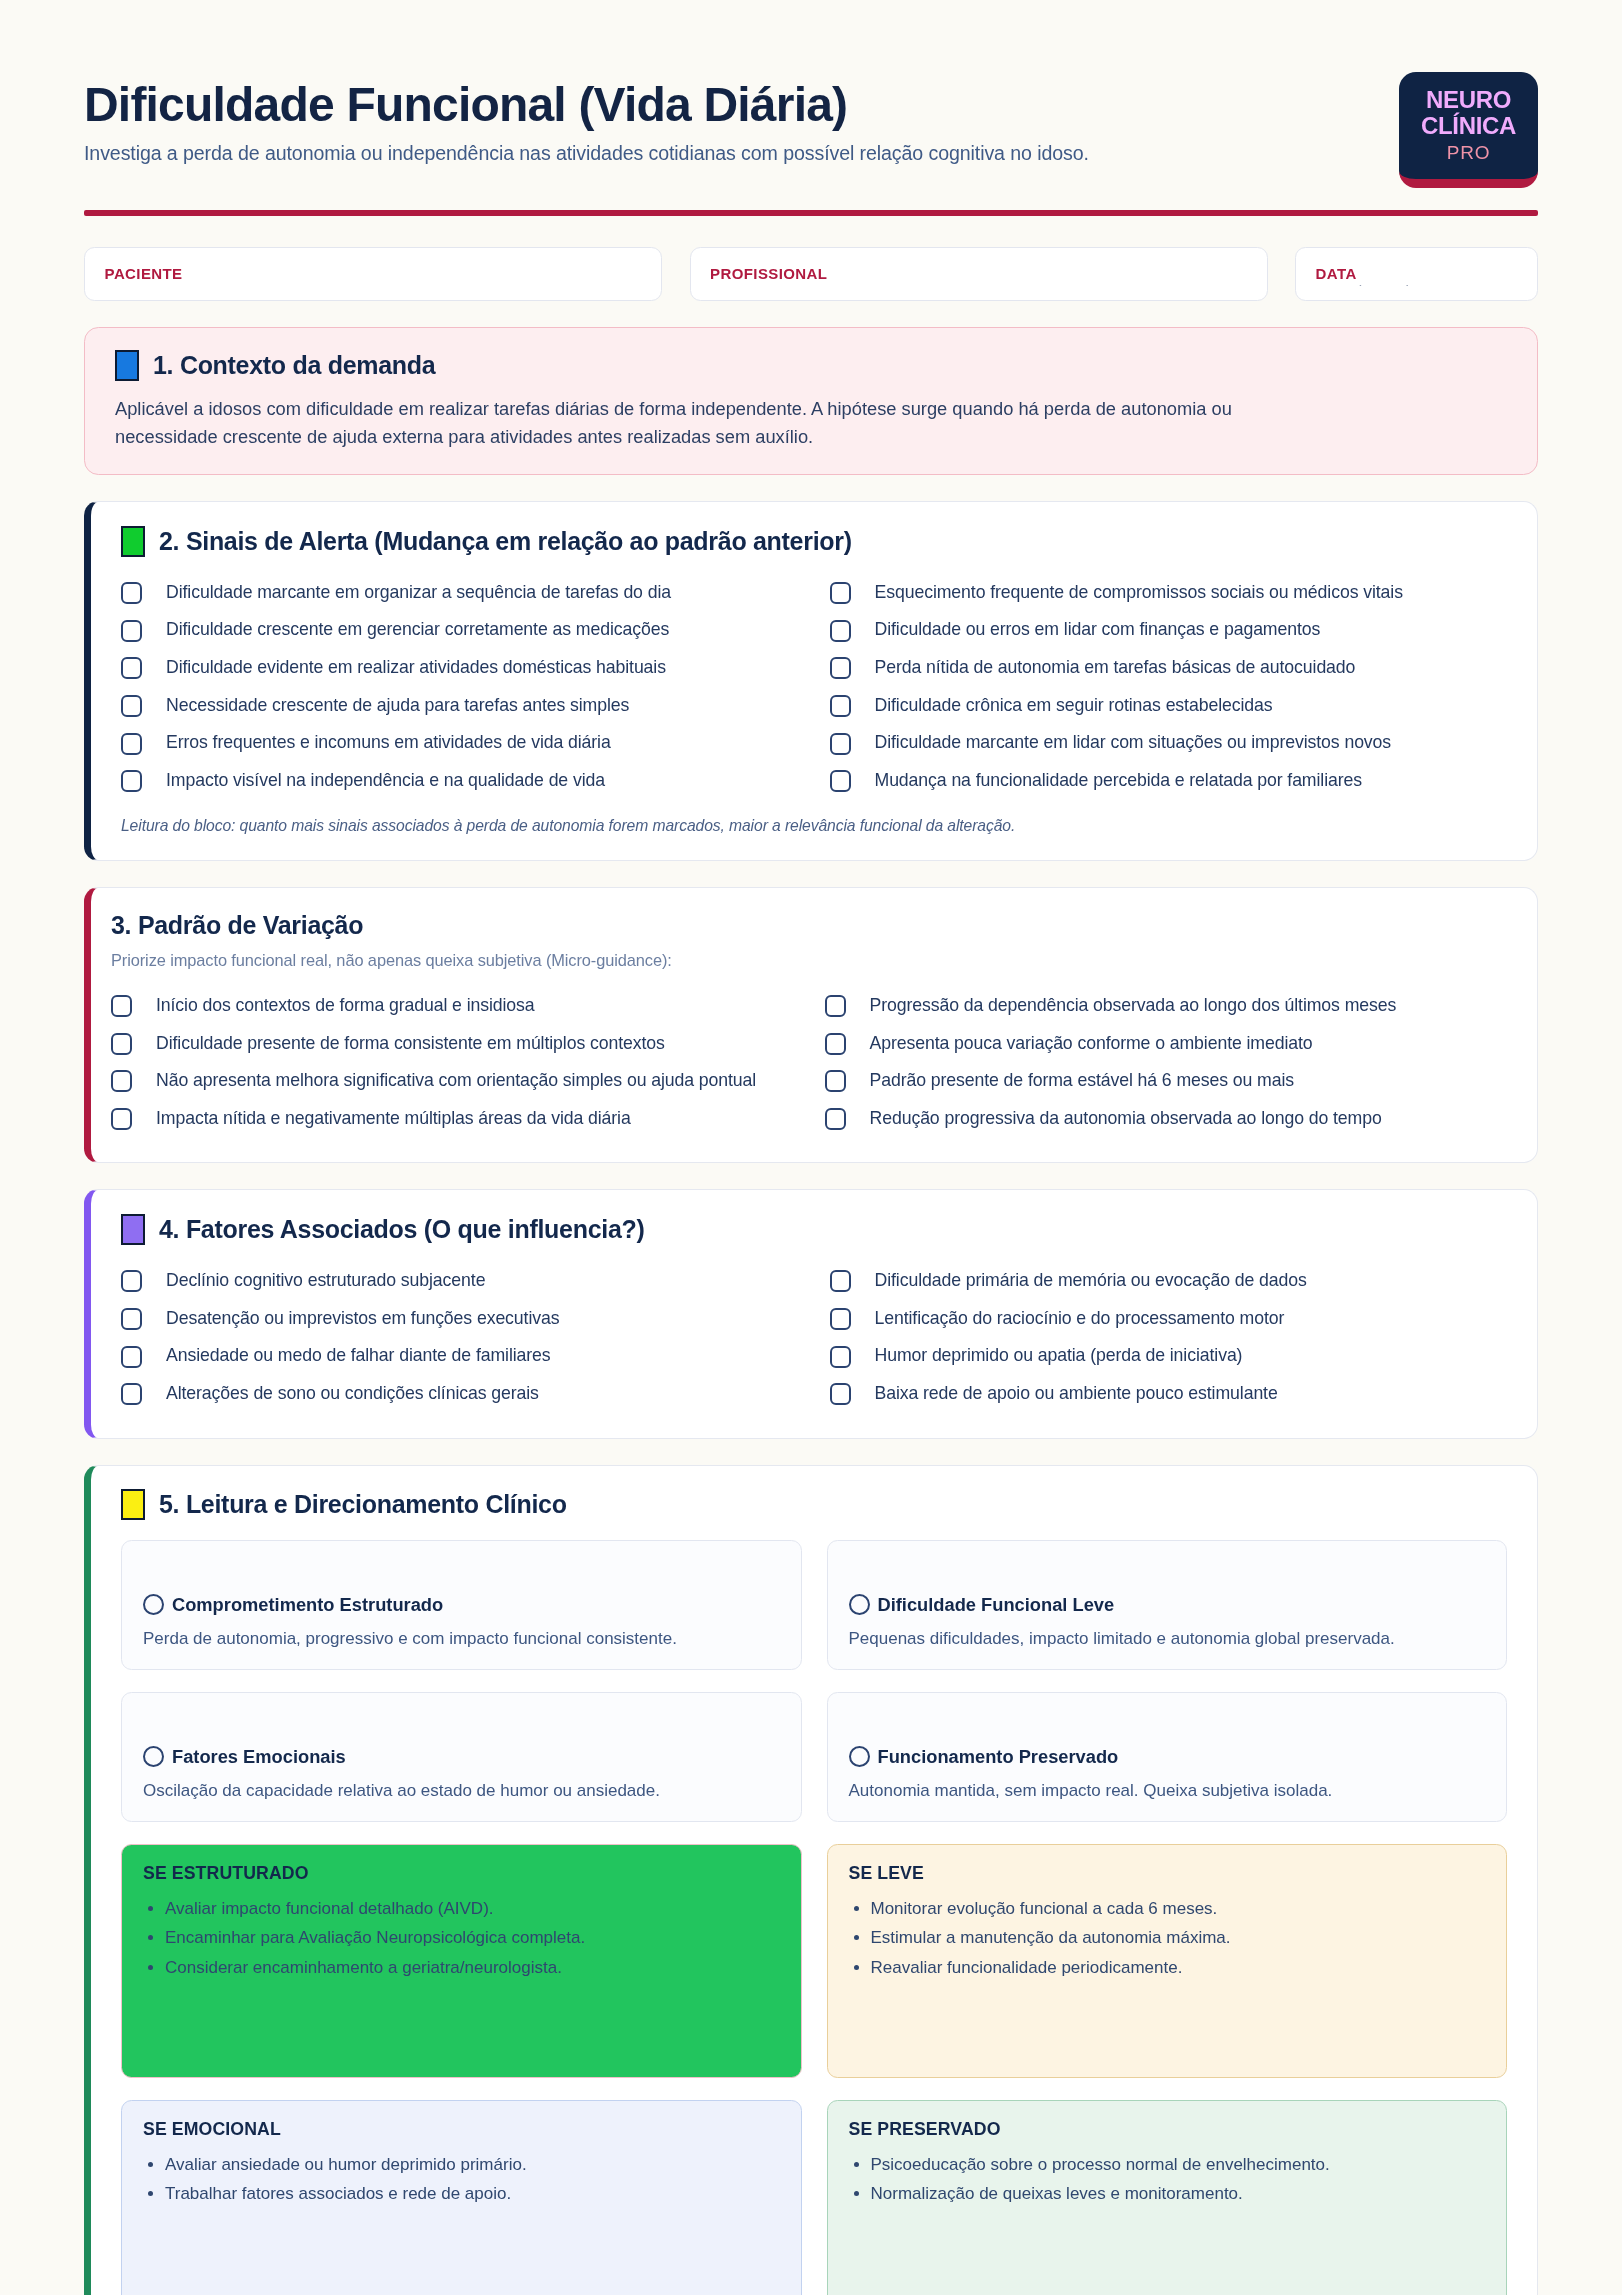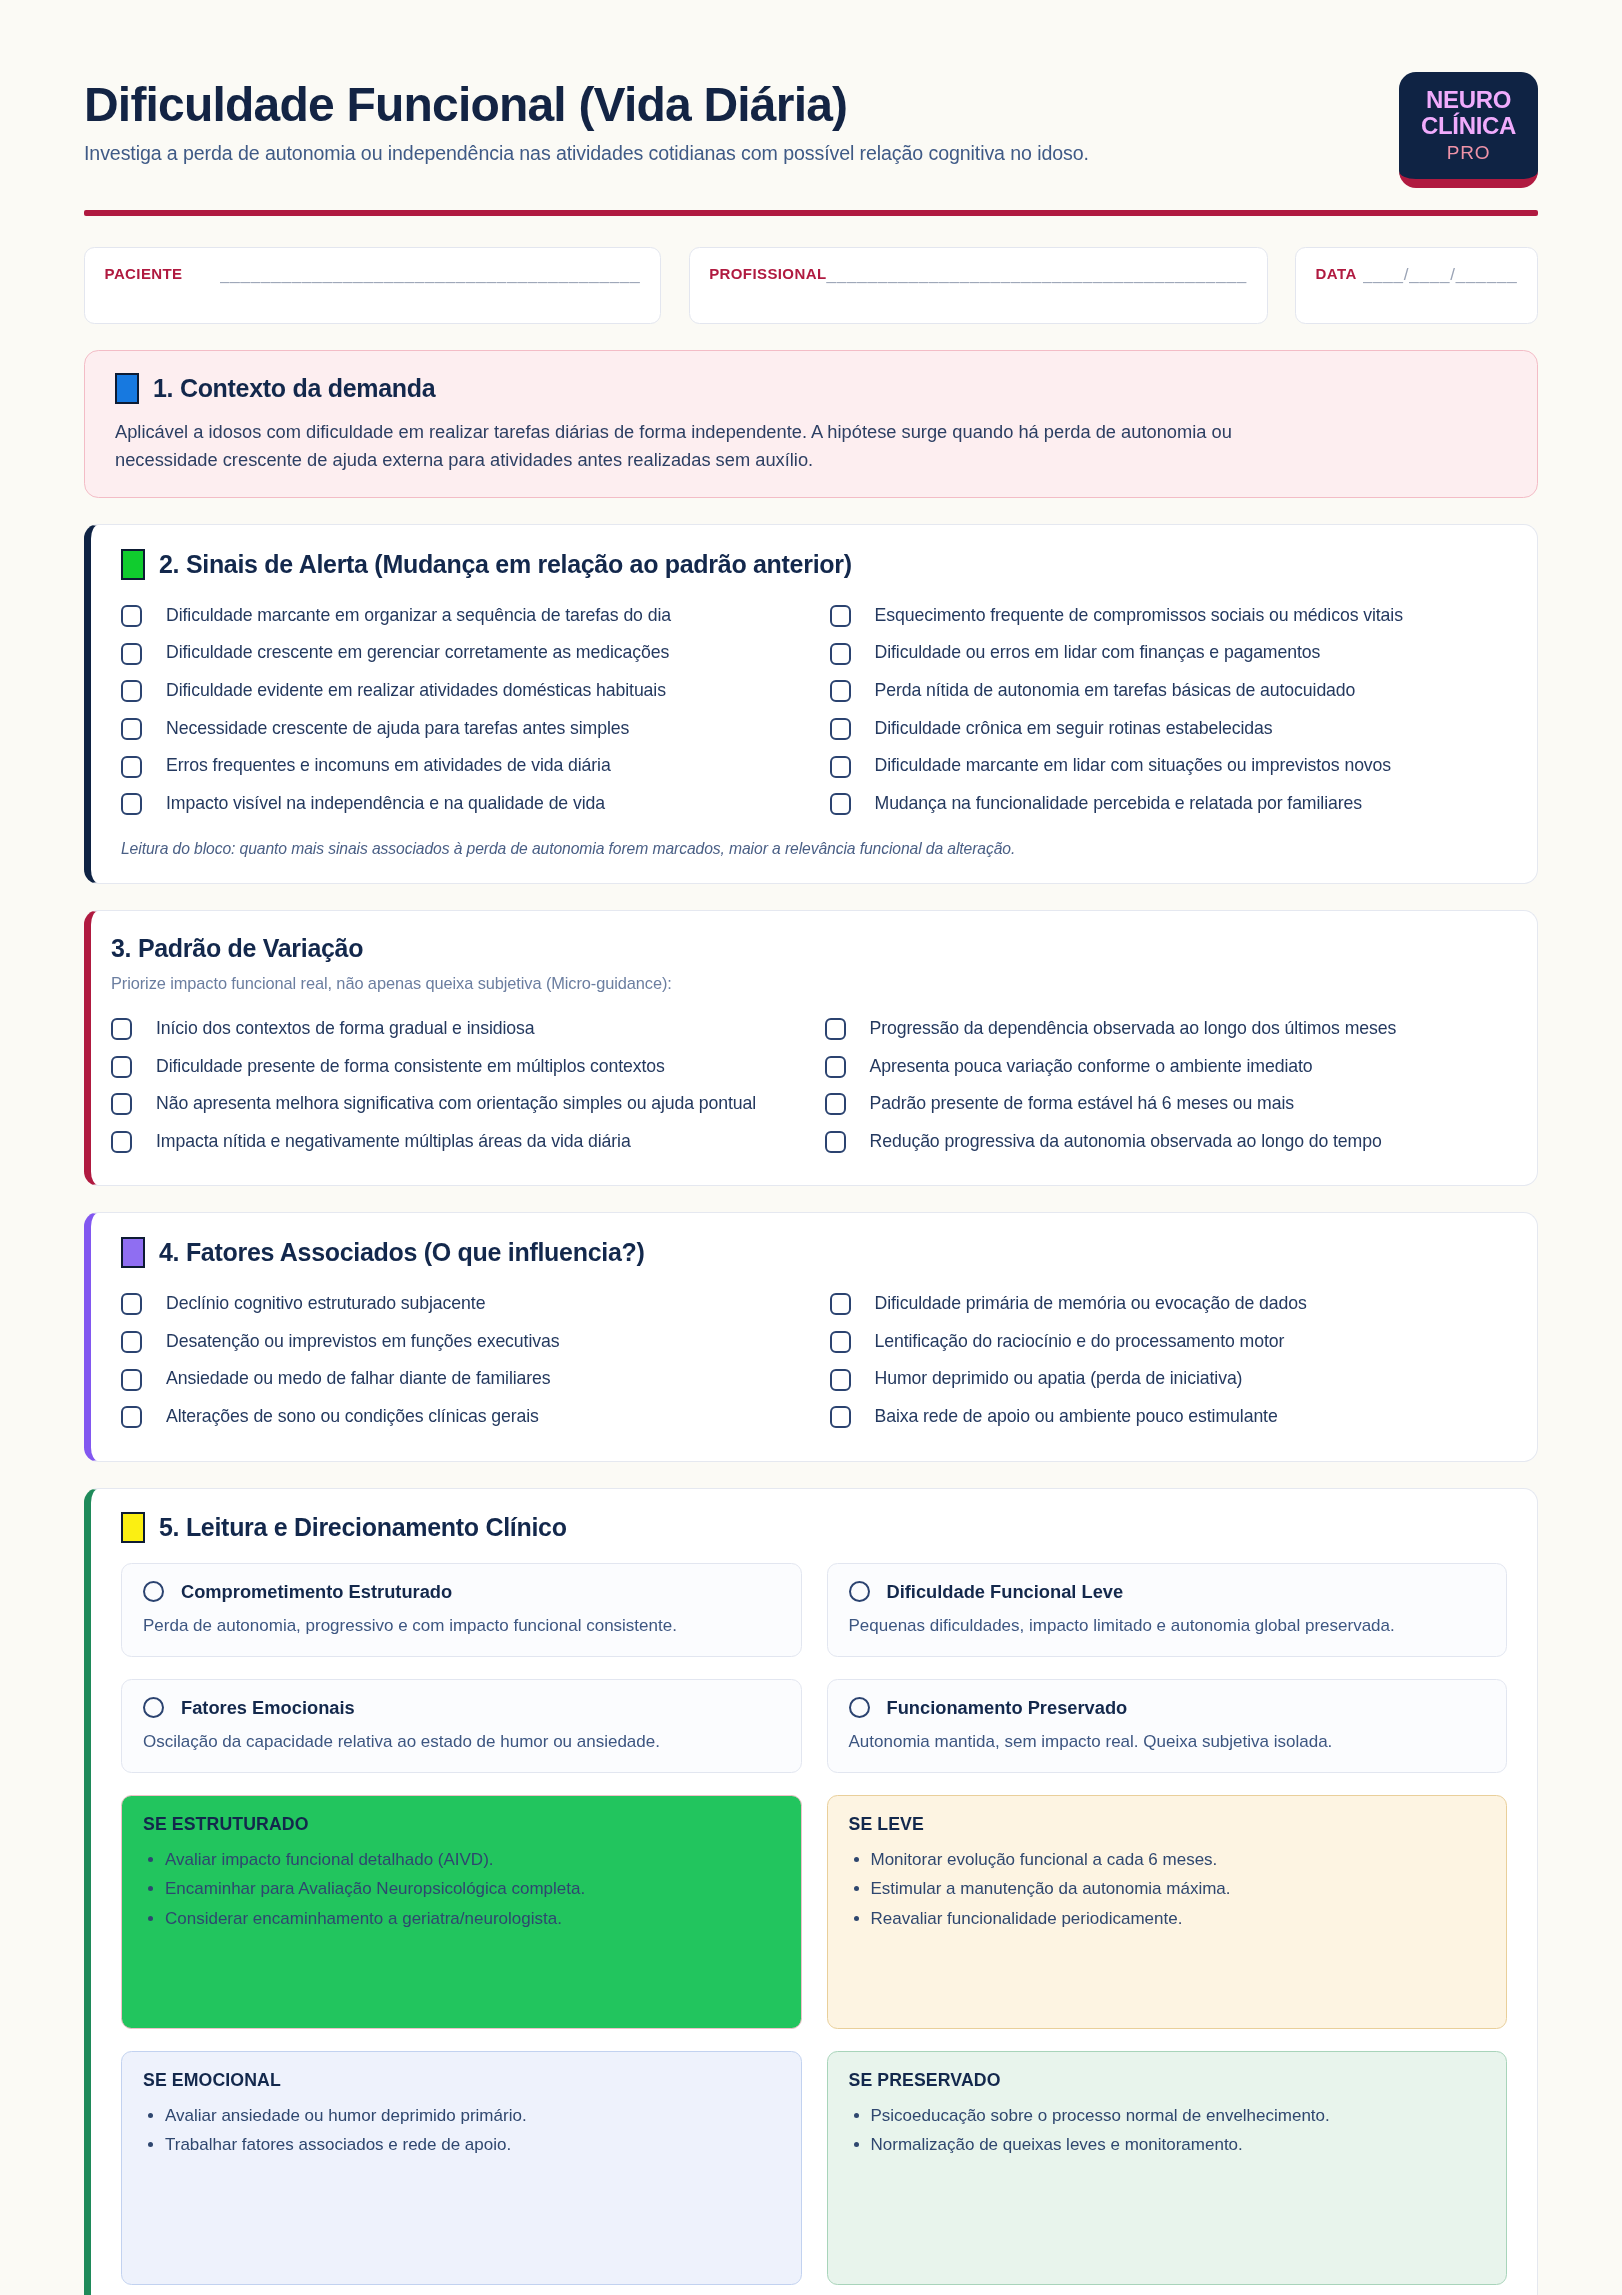--- a/index.html
+++ b/index.html
@@ -57,22 +57,22 @@
   .logo-l3 { color: #ef93a8; font-size: 19px; margin-top: 3.3px; letter-spacing: 0.7px; }
   .rule { height: 5.9px; background: #b01a40; margin-top: 22px; border-radius: 2px; }
 
   
   .meta-row { display: flex; gap: 27.5px; margin-top: 31px; }
   .meta-box {
     background: #ffffff;
     border: 1.3px solid #e3e6ef;
     border-radius: 10.5px;
     padding: 17px 19.6px 14.4px 19.6px;
-    height: 77px;
-    display: flex; flex-direction: row; justify-content: space-between;
+    height: 54px;
+    display: flex; flex-direction: column; justify-content: space-between;
   }
   .meta-box.patient { flex: 1 1 0; }
   .meta-box.prof { flex: 1 1 0; }
   .meta-box.date { flex: 0 0 243px; }
   .meta-label {
     font-size: 15px; font-weight: bold; color: #b01a40; letter-spacing: 0.4px;
   }
   .meta-line {
     font-size: 17px; color: #9aa3b5; letter-spacing: 0.8px;
     white-space: nowrap; overflow: hidden;
@@ -128,21 +128,21 @@
   .block-note {
     margin-top: 17px; font-size: 15.7px; font-style: italic; color: #4a5f85; letter-spacing: -0.1px;
   }
 
   
   .opt-grid { margin-top: 19.6px; display: grid; grid-template-columns: 1fr 1fr; gap: 22px 25px; }
   .opt-card {
     background: #fbfcfe; border: 1.3px solid #e2e6f0; border-radius: 10.5px;
     padding: 17px 21px 18.3px 21px;
   }
-  .opt-head { display: flex; align-items: center; gap: 17px; }
+  .opt-head { display: flex; align-items: center; gap: 8px; margin-top: 36px; }
   .radio { width: 21px; height: 21px; border: 2px solid #2b4370; border-radius: 50%; flex: none; }
   .opt-title { font-size: 18.3px; font-weight: bold; color: #13284c; }
   .opt-desc { margin-top: 11.8px; font-size: 17px; color: #3d5party; color: #3d5681; line-height: 1.35; }
 
   .rec-grid { margin-top: 22px; display: grid; grid-template-columns: 1fr 1fr; gap: 22px 25px; }
   .rec {
     border-radius: 10.5px; padding: 18.3px 21px 19.6px 21px; min-height: 234px; border: 1.3px solid;
   }
   .rec.pink   { background: #22c55e; border-color: #f0c0c8; }
   .rec.amber  { background: #fdf4e2; border-color: #e9cf9a; }

